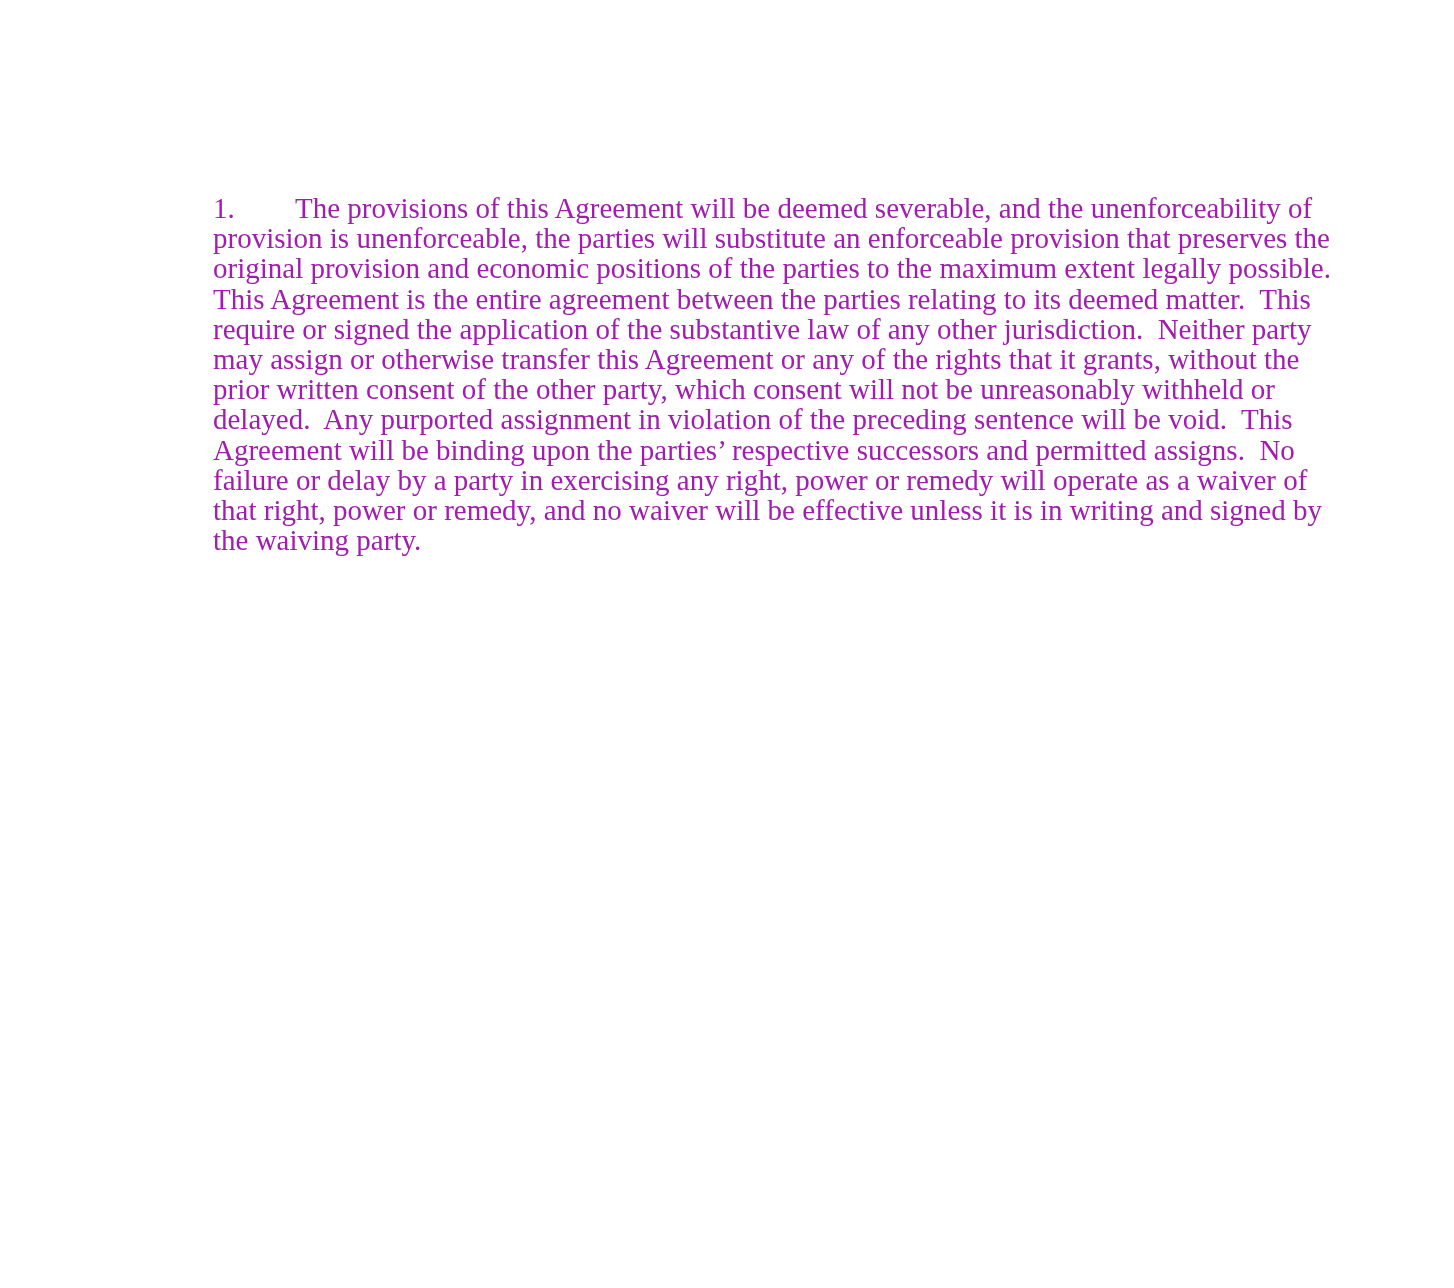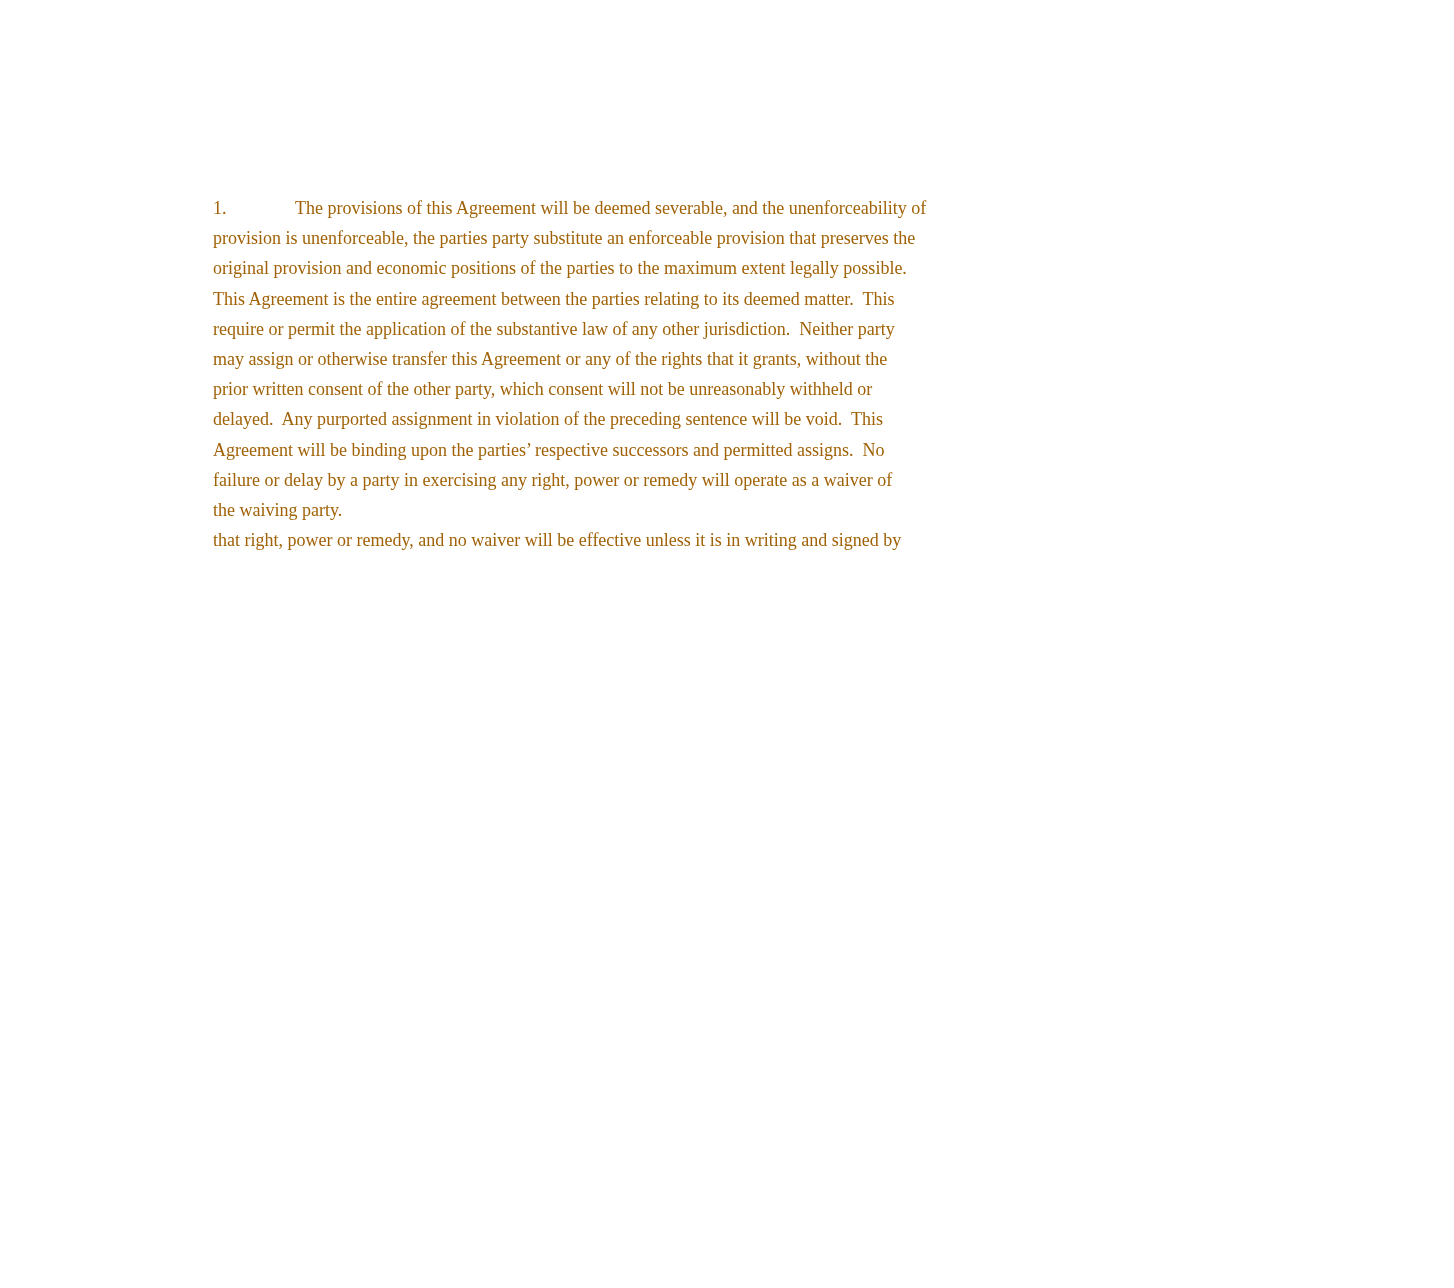--- a/index.html
+++ b/index.html
@@ -12,22 +12,22 @@
     background: #ffffff;
     overflow: hidden;
     position: relative;
     font-family: "Liberation Serif", "DejaVu Serif", serif;
   }
   .text-area {
     position: absolute;
     left: 213px;
     top: 193px;
     width: 1060px;
-    color: #a16207;
-    font-size: 18px;
+    color: #a21caf;
+    font-size: 29px;
     line-height: 30.2px;
   }
   .line {
     white-space: pre;
     height: 30.2px;
   }
   .para-number-cell {
     display: inline-block;
     width: 82px;
   }
@@ -41,37 +41,37 @@
 </style>
 </head>
 <body>
 
 <div class="text-area">
   <div class="paragraph">
 
     <div class="line"><span class="para-number-cell"><span>1.</span></span><span>The provisions of this Agreement will be deemed severable, and the unenforceability of</span></div>
 
 
-    <div class="line"><span>provision is unenforceable, the parties party substitute an enforceable provision that preserves the</span></div>
+    <div class="line"><span>provision is unenforceable, the parties will substitute an enforceable provision that preserves the</span></div>
 
     <div class="line"><span>original provision and economic positions of the parties to the maximum extent legally possible.</span></div>
 
     <div class="line"><span>This Agreement is the entire agreement between the parties relating to its deemed matter.  This</span></div>
 
 
-    <div class="line"><span>require or permit the application of the substantive law of any other jurisdiction.  Neither party</span></div>
+    <div class="line"><span>require or signed the application of the substantive law of any other jurisdiction.  Neither party</span></div>
 
     <div class="line"><span>may assign or otherwise transfer this Agreement or any of the rights that it grants, without the</span></div>
 
     <div class="line"><span>prior written consent of the other party, which consent will not be unreasonably withheld or</span></div>
 
     <div class="line"><span>delayed.  Any purported assignment in violation of the preceding sentence will be void.  This</span></div>
 
     <div class="line"><span>Agreement will be binding upon the parties’ respective successors and permitted assigns.  No</span></div>
 
     <div class="line"><span>failure or delay by a party in exercising any right, power or remedy will operate as a waiver of</span></div>
 
+    <div class="line"><span>that right, power or remedy, and no waiver will be effective unless it is in writing and signed by</span></div>
+
     <div class="line"><span>the waiving party.</span></div>
-
-    <div class="line"><span>that right, power or remedy, and no waiver will be effective unless it is in writing and signed by</span></div>
 
   </div>
 </div>
 
 </body></html>

